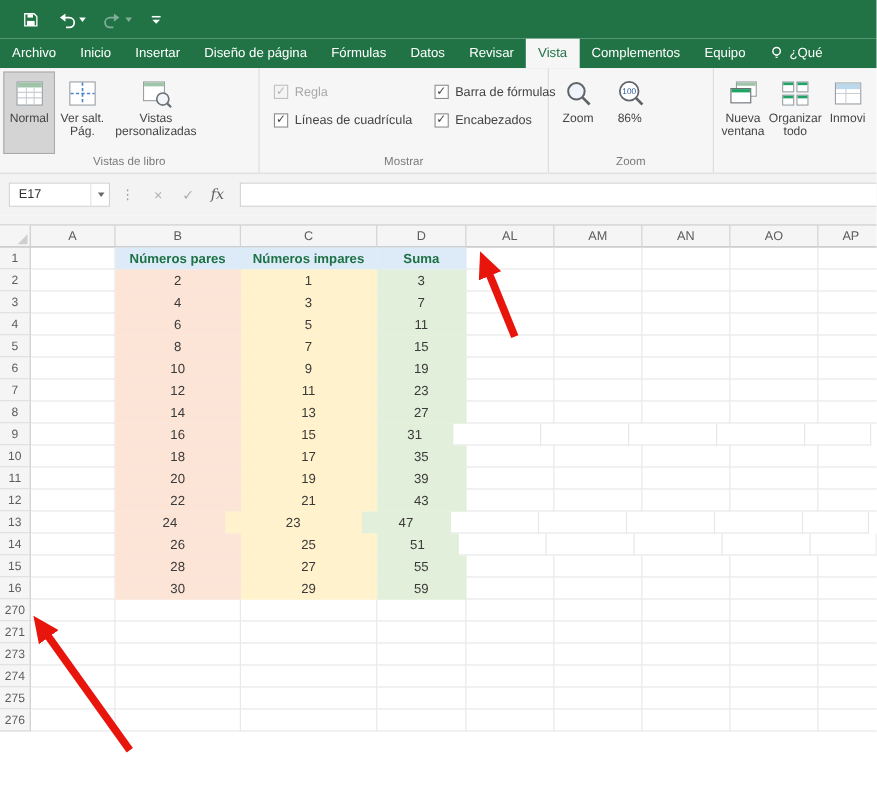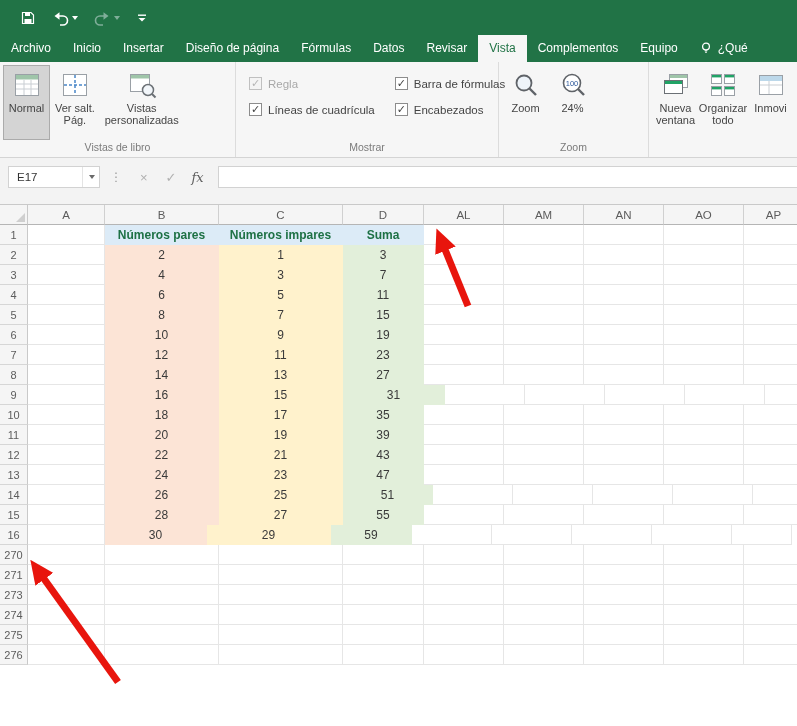--- a/index.html
+++ b/index.html
@@ -202,21 +202,21 @@
         <span>Zoom</span>
       </div>
       <div class="bigbtn">
         <span class="bicon">
           <svg width="30" height="28" viewBox="0 0 30 28">
               <circle cx="14" cy="12" r="8.5" fill="#fff" stroke="#5f6368" stroke-width="1.6"></circle>
               <line x1="20" y1="18" x2="26" y2="24" stroke="#5f6368" stroke-width="2.4"></line>
               <text x="14" y="14.8" text-anchor="middle" font-size="7.5" fill="#2b579a" font-family="Liberation Sans, sans-serif">100</text>
             </svg>
         </span>
-        <span>24%</span>
+        <span>86%</span>
       </div>
     </div>
     <div class="rg-label">Zoom</div>
   </div>
 
   <div class="rgroup g-ventana">
     <div class="rg-content">
       <div class="bigbtn">
         <span class="bicon">
           <svg width="30" height="28" viewBox="0 0 30 28">
@@ -390,21 +390,21 @@
         <div class="cell" style="width: 80px;"></div>
         <div class="cell" style="width: 80px;"></div>
         <div class="cell" style="width: 80px;"></div>
         <div class="cell" style="width: 60px;"></div>
       </div>
       <div class="gridrow">
         <div class="rowhead">9</div>
         <div class="cell" style="width: 77px;"></div>
         <div class="cell f-par" style="width: 114px;">16</div>
         <div class="cell f-imp" style="width: 124px;">15</div>
-        <div class="cell f-sum" style="width: 102px;">31</div>
+        <div class="cell f-sum" style="width: 69px;">31</div>
         <div class="cell" style="width: 80px;"></div>
         <div class="cell" style="width: 80px;"></div>
         <div class="cell" style="width: 80px;"></div>
         <div class="cell" style="width: 80px;"></div>
         <div class="cell" style="width: 60px;"></div>
       </div>
       <div class="gridrow">
         <div class="rowhead">10</div>
         <div class="cell" style="width: 77px;"></div>
         <div class="cell f-par" style="width: 114px;">18</div>
@@ -436,35 +436,35 @@
         <div class="cell f-sum" style="width: 81px;">43</div>
         <div class="cell" style="width: 80px;"></div>
         <div class="cell" style="width: 80px;"></div>
         <div class="cell" style="width: 80px;"></div>
         <div class="cell" style="width: 80px;"></div>
         <div class="cell" style="width: 60px;"></div>
       </div>
       <div class="gridrow">
         <div class="rowhead">13</div>
         <div class="cell" style="width: 77px;"></div>
-        <div class="cell f-par" style="width: 114px;">24</div>
+        <div class="cell f-par" style="width: 100px;">24</div>
         <div class="cell f-imp" style="width: 124px;">23</div>
         <div class="cell f-sum" style="width: 81px;">47</div>
         <div class="cell" style="width: 80px;"></div>
         <div class="cell" style="width: 80px;"></div>
         <div class="cell" style="width: 80px;"></div>
         <div class="cell" style="width: 80px;"></div>
         <div class="cell" style="width: 60px;"></div>
       </div>
       <div class="gridrow">
         <div class="rowhead">14</div>
         <div class="cell" style="width: 77px;"></div>
         <div class="cell f-par" style="width: 114px;">26</div>
         <div class="cell f-imp" style="width: 124px;">25</div>
-        <div class="cell f-sum" style="width: 90px;">51</div>
+        <div class="cell f-sum" style="width: 74px;">51</div>
         <div class="cell" style="width: 80px;"></div>
         <div class="cell" style="width: 80px;"></div>
         <div class="cell" style="width: 80px;"></div>
         <div class="cell" style="width: 80px;"></div>
         <div class="cell" style="width: 60px;"></div>
       </div>
       <div class="gridrow">
         <div class="rowhead">15</div>
         <div class="cell" style="width: 77px;"></div>
         <div class="cell f-par" style="width: 114px;">28</div>
@@ -472,21 +472,21 @@
         <div class="cell f-sum" style="width: 81px;">55</div>
         <div class="cell" style="width: 80px;"></div>
         <div class="cell" style="width: 80px;"></div>
         <div class="cell" style="width: 80px;"></div>
         <div class="cell" style="width: 80px;"></div>
         <div class="cell" style="width: 60px;"></div>
       </div>
       <div class="gridrow">
         <div class="rowhead">16</div>
         <div class="cell" style="width: 77px;"></div>
-        <div class="cell f-par" style="width: 102px;">30</div>
+        <div class="cell f-par" style="width: 114px;">30</div>
         <div class="cell f-imp" style="width: 124px;">29</div>
         <div class="cell f-sum" style="width: 81px;">59</div>
         <div class="cell" style="width: 80px;"></div>
         <div class="cell" style="width: 80px;"></div>
         <div class="cell" style="width: 80px;"></div>
         <div class="cell" style="width: 80px;"></div>
         <div class="cell" style="width: 60px;"></div>
       </div>
       <div class="gridrow">
         <div class="rowhead">270</div>

